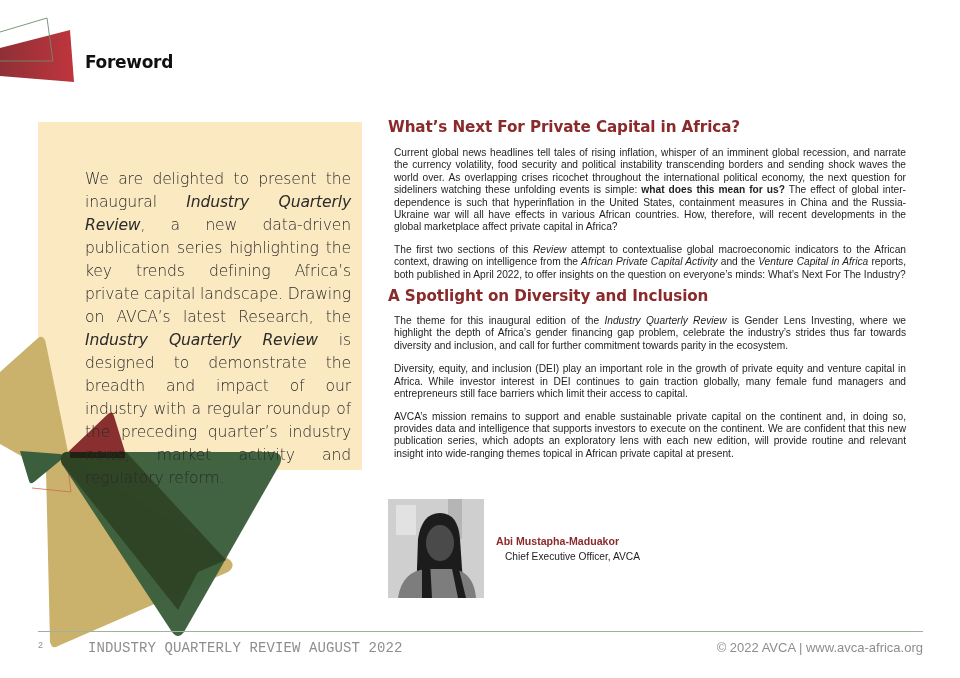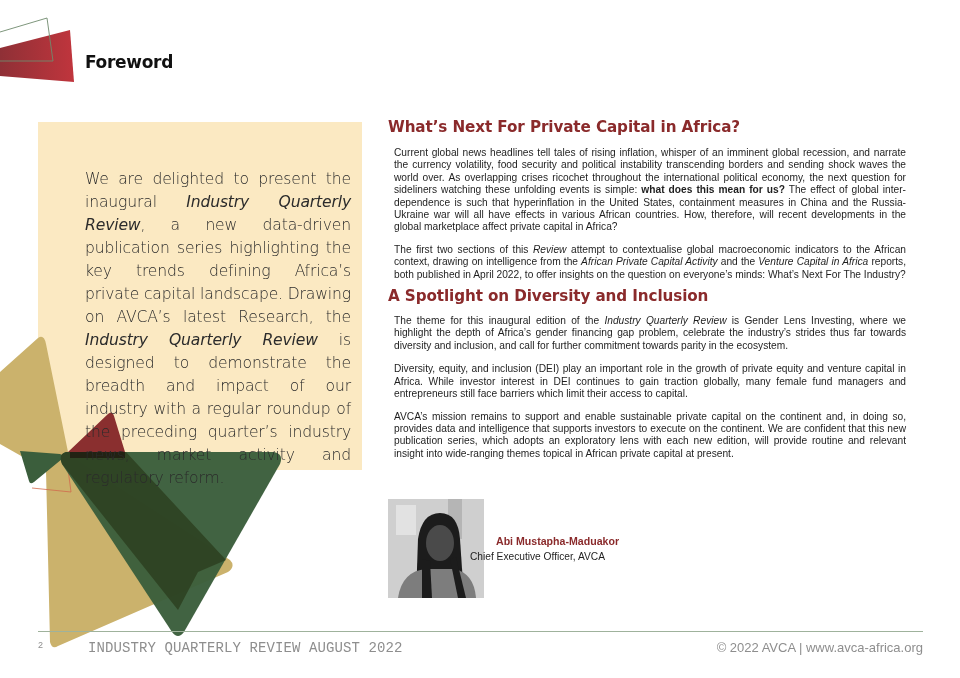--- a/index.html
+++ b/index.html
@@ -53,21 +53,21 @@
     .sig-photo {
       left: 388px; top: 499px; width: 96px; height: 99px;
       background: linear-gradient(180deg,#d9d9d9 0%,#bdbdbd 50%,#9c9c9c 100%);
       overflow: hidden;
     }
     .sig-name {
       left: 496px; top: 535px; margin: 0;
       font-size: 10.6px; font-weight: bold; color: #8a2a2b;
     }
     .sig-role {
-      left: 470px; top: 551px; margin: 0;
+      left: 505px; top: 551px; margin: 0;
       font-size: 10.2px; color: #1e1e1e;
     }
 
     
     .footer-rule {
       left: 38px; top: 631px; width: 885px; height: 1px; background: #9fb29c;
     }
     .footer-pg   { left: 38px; top: 640px; font-size: 9px; color: #8e8e8e; }
     .footer-left { left: 88px; top: 640px; font-size: 14px; color: #8e8e8e; letter-spacing: 0.1px; font-family: Liberation Mono, monospace; }
     .footer-right{ right: 37px; top: 640px; font-size: 13px; color: #8e8e8e; }

